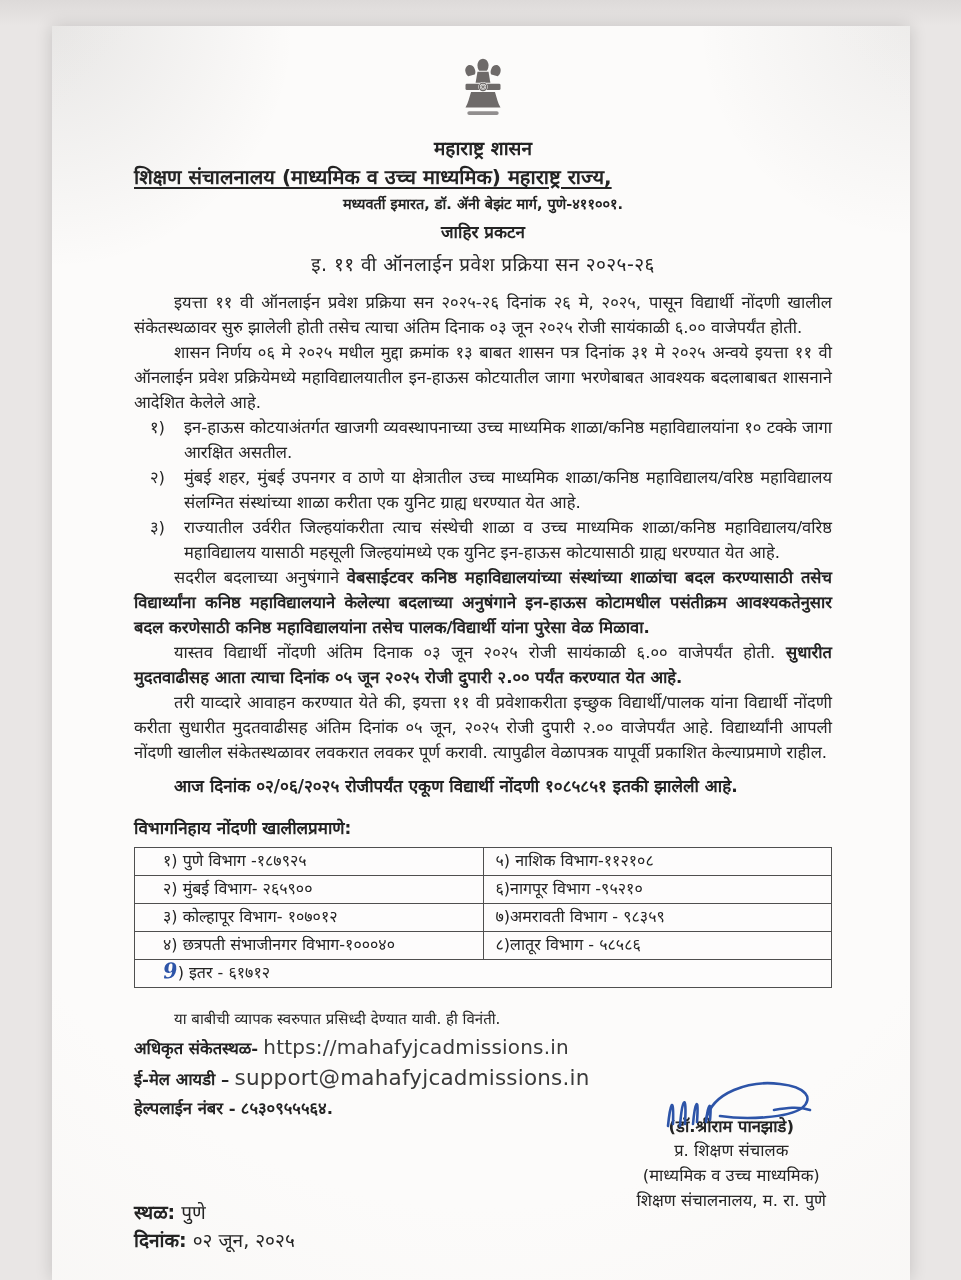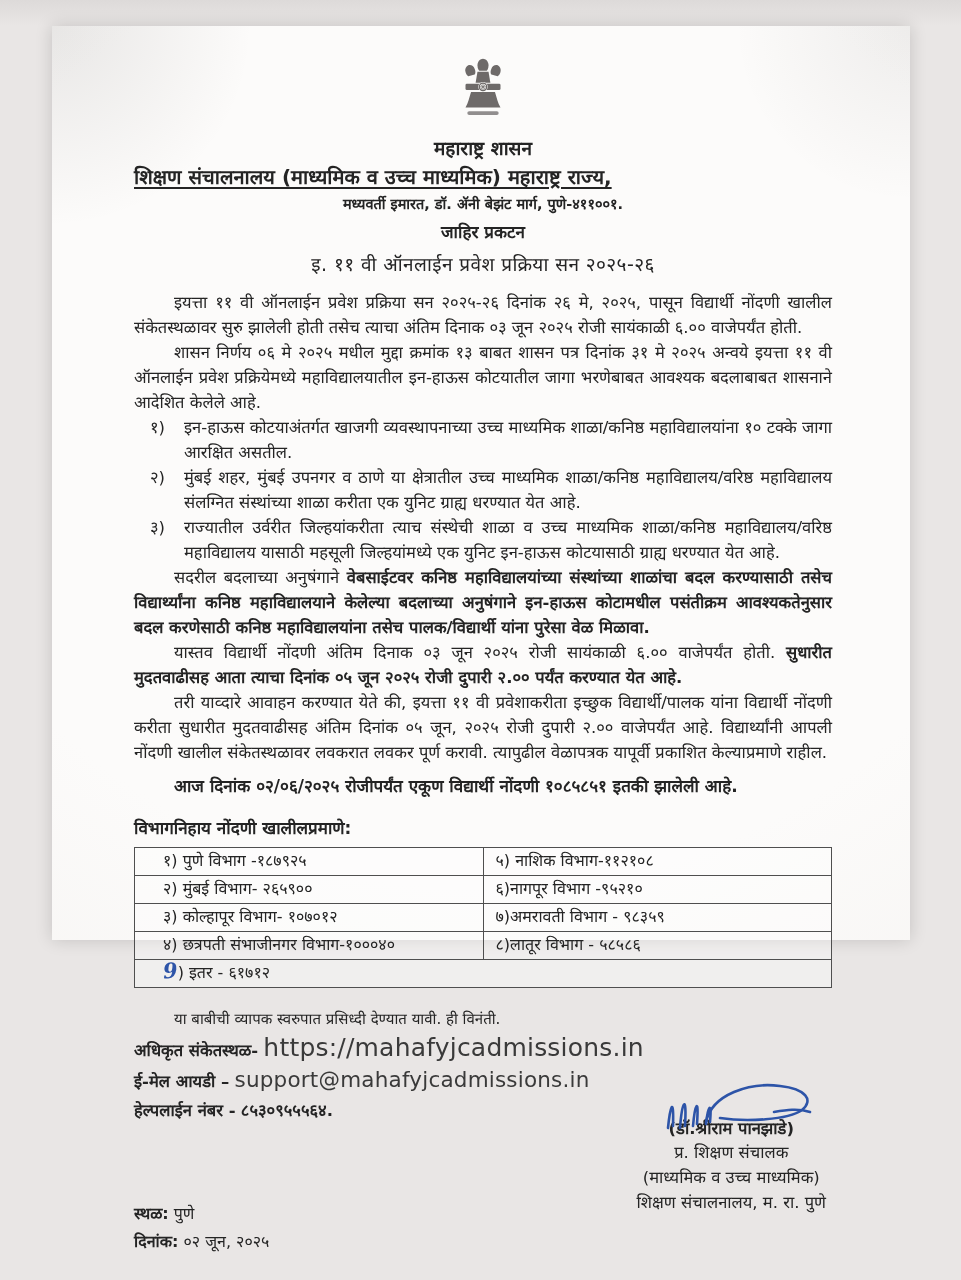--- a/index.html
+++ b/index.html
@@ -8,21 +8,21 @@
     width:961px; height:1280px; overflow:hidden;
     background:#e7e4e3;
     font-family:"DejaVu Sans","Liberation Sans",sans-serif;
     color:#242424;
   }
   .photo { position:relative; width:961px; height:1280px;
     background:
       linear-gradient(180deg, #dddad9 0px, #e9e6e5 26px, #e9e6e5 100%);
   }
   .paper {
-    position:absolute; left:52px; top:26px; width:858px; height:914px;
+    position:absolute; left:52px; top:26px; width:858px; height:1254px;
     background:
       radial-gradient(circle at 0% 0%, rgba(60,55,52,.10), transparent 16%),
       radial-gradient(circle at 100% 0%, rgba(60,55,52,.07), transparent 14%),
       radial-gradient(120% 95% at 50% 42%, #fcfbfa 55%, #f4f2f0 100%);
     box-shadow:0 0 16px rgba(0,0,0,.16);
   }
   .content { padding:26px 78px 0 82px; }
 
   .emblem-wrap { text-align:center; margin-top:4px; }
   .h-gov    { text-align:center; font-weight:bold; font-size:19px; margin-top:5px; }
@@ -52,26 +52,26 @@
   table.reg td.rcell { padding-left:12px; }
   .handnum {
     color:#2d54a8; font-weight:bold; font-size:21px; font-style:italic;
     font-family:"DejaVu Serif","Liberation Serif",serif;
     display:inline-block; transform:rotate(-4deg); line-height:14px;
   }
 
   .request { font-size:15px; line-height:25px; text-indent:40px; margin-top:19px; }
   .contact-line { font-size:16.5px; line-height:27px; margin-top:2px; }
   .c-label { font-weight:bold; }
-  .c-url   { font-size:25px; color:#3a3a3a; letter-spacing:.2px; }
+  .c-url   { font-size:20px; color:#3a3a3a; letter-spacing:.2px; }
   .c-url-lg{ font-size:21.5px; }
   .c-num   { font-weight:bold; }
 
   .sign-row { display:flex; justify-content:space-between; align-items:flex-start; margin-top:0; }
-  .place-date { margin-top:76px; font-size:16px; line-height:28px; }
+  .place-date { margin-top:76px; font-size:19px; line-height:28px; }
   .pd-label { font-weight:bold; }
   .sig-block { text-align:center; margin-top:-46px; margin-right:6px; }
   .sig-scribble { height:56px; margin-bottom:-16px; position:relative; left:8px; }
   .sig-name { font-weight:bold; font-size:16.5px; line-height:22px; }
   .sig-line { font-size:16.5px; line-height:25px; }
 </style>
 </head>
 <body>
 
 <div class="photo">

